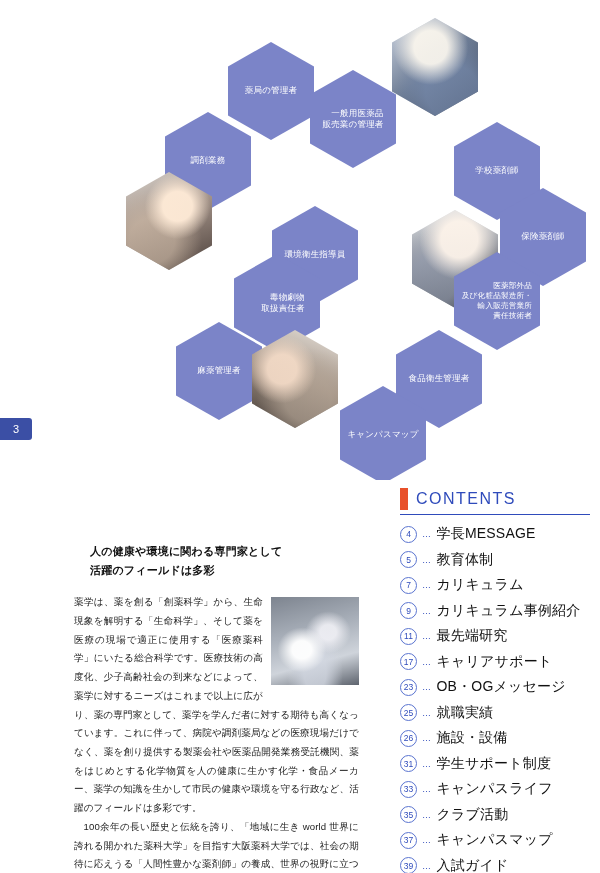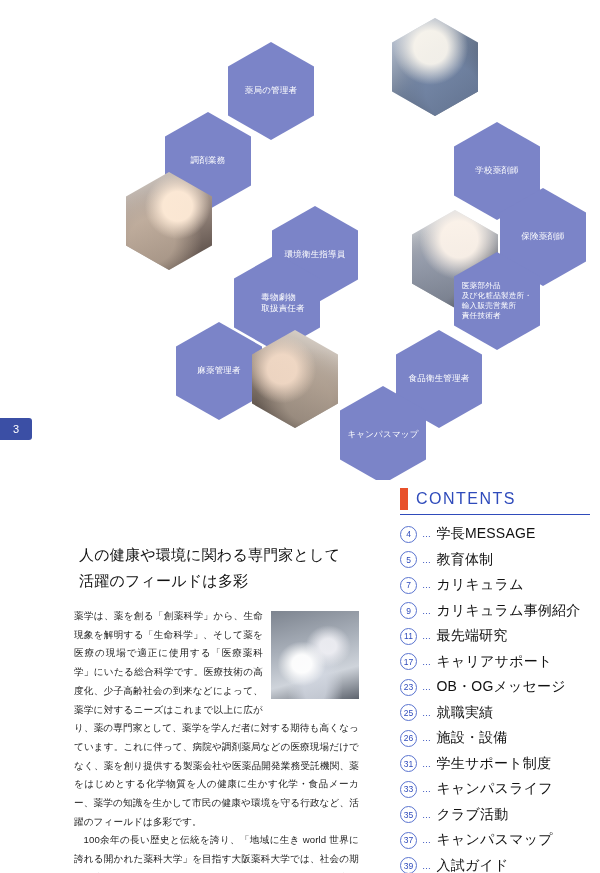--- a/index.html
+++ b/index.html
@@ -28,21 +28,21 @@
   .hex {
     position: absolute;
     width: 86px;
     height: 98px;
     -webkit-clip-path: polygon(50% 0%, 100% 25%, 100% 75%, 50% 100%, 0% 75%, 0% 25%);
     clip-path: polygon(50% 0%, 100% 25%, 100% 75%, 50% 100%, 0% 75%, 0% 25%);
     background: #7b84c8;
     display: flex;
     align-items: center;
     justify-content: center;
-    text-align: left;
+    text-align: right;
     box-sizing: border-box;
   }
   .hex .hex-label {
     color: #ffffff;
     font-size: 8.5px;
     line-height: 1.35;
     letter-spacing: 0.2px;
     padding: 0 6px;
     font-family: "Liberation Sans", sans-serif;
   }
@@ -102,24 +102,24 @@
   }
 
   
   #article {
     position: absolute;
     left: 74px;
     top: 62px;
     width: 285px;
   }
   #article h2 {
-    margin: 0 0 14px 5px;
-    font-size: 15px;
+    margin: 0 0 14px 16px;
+    font-size: 11px;
     line-height: 1.7;
-    font-weight: normal;
+    font-weight: bold;
     color: #111111;
     letter-spacing: 0.2px;
   }
   #article .body {
     font-size: 9.6px;
     line-height: 1.95;
     color: #1a1a1a;
     text-align: justify;
     letter-spacing: 0.1px;
   }
@@ -195,20 +195,23 @@
     color: #111111;
     letter-spacing: 0.2px;
   }
 </style>
 </head>
 <body>
 
 <div id="hex-area">
     <div class="hex" style="left: 228px; top: 42px;">
       <span class="hex-label">薬局の管理者</span>
+    </div>
+    <div class="hex" style="left: 310px; top: 70px;">
+      <span class="hex-label">一般用医薬品<br>販売業の管理者</span>
     </div>
     <div class="hex photo photo-2" style="left: 392px; top: 18px;"></div>
     <div class="hex" style="left: 165px; top: 112px;">
       <span class="hex-label">調剤業務</span>
     </div>
     <div class="hex" style="left: 454px; top: 122px;">
       <span class="hex-label">学校薬剤師</span>
     </div>
     <div class="hex photo photo-1" style="left: 126px; top: 172px;"></div>
     <div class="hex" style="left: 500px; top: 188px;">

